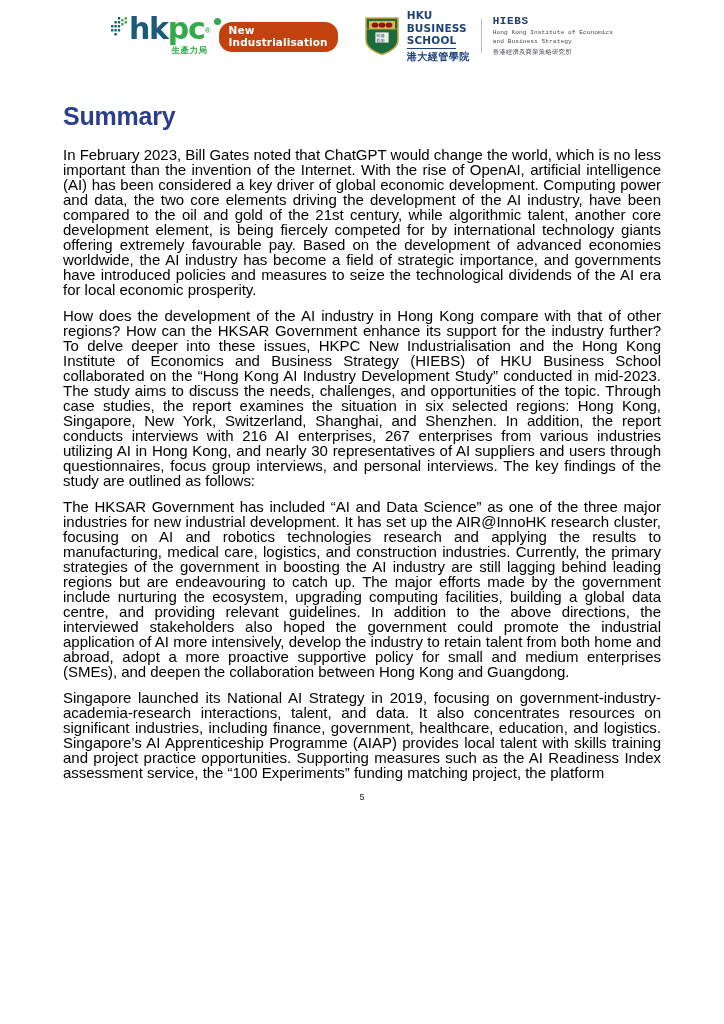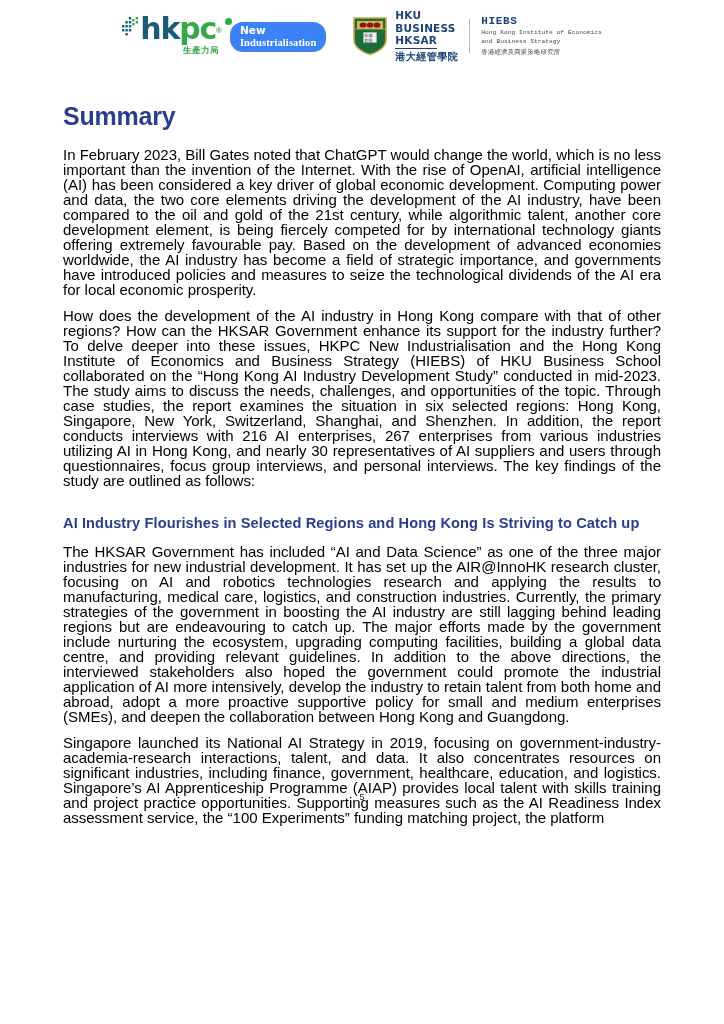--- a/index.html
+++ b/index.html
@@ -85,33 +85,33 @@
     color: #34a94a;
     letter-spacing: 0.5px;
     font-family: Liberation Serif, serif;
     font-weight: bold;
   }
 
   
   .ni-badge {
     margin-left: 8px;
     margin-top: 2px;
-    background: #3b82f6;
+    background: #c2410c;
     border-radius: 13px;
     padding: 3px 10px 4px 10px;
     color: #ffffff;
     font-size: 10.5px;
     font-weight: bold;
     line-height: 1.12;
     letter-spacing: 0.1px;
     font-family: "DejaVu Sans", sans-serif;
     position: relative;
   }
   .ni-badge .ni-line1 { display: block; }
-  .ni-badge .ni-line2 { display: block; font-family: Liberation Serif, serif; }
+  .ni-badge .ni-line2 { display: block; }
   .ni-dot {
     position: absolute;
     left: -5px;
     top: -4px;
     width: 7px;
     height: 7px;
     border-radius: 50%;
     background: #34a94a;
   }
 
@@ -292,21 +292,21 @@
           <g fill="#1c4176" font-family="DejaVu Sans, sans-serif" font-size="4">
             <text x="12.4" y="21">明德</text>
             <text x="12.4" y="26">格物</text>
           </g>
           <path d="M2 13 H34" stroke="#c8a84b" stroke-width="0.9"></path>
         </svg>
       </div>
       <div class="hku-text">
         <div>HKU</div>
         <div>BUSINESS</div>
-        <div class="hku-underline">HKSAR</div>
+        <div class="hku-underline">SCHOOL</div>
         <div class="hku-cn">港大經管學院</div>
       </div>
     </div>
 
     <div class="hku-divider"></div>
 
     <div class="hiebs-block">
       <div class="hiebs-title">HIEBS</div>
       <div class="hiebs-sub">Hong Kong Institute of Economics</div>
       <div class="hiebs-sub">and Business Strategy</div>
@@ -315,21 +315,20 @@
 
   </div>
 
   <div class="content">
 
     <h1 class="page-title">Summary</h1>
 
     <p class="body-par">In February 2023, Bill Gates noted that ChatGPT would change the world, which is no less important than the invention of the Internet. With the rise of OpenAI, artificial intelligence (AI) has been considered a key driver of global economic development. Computing power and data, the two core elements driving the development of the AI industry, have been compared to the oil and gold of the 21st century, while algorithmic talent, another core development element, is being fiercely competed for by international technology giants offering extremely favourable pay. Based on the development of advanced economies worldwide, the AI industry has become a field of strategic importance, and governments have introduced policies and measures to seize the technological dividends of the AI era for local economic prosperity.</p>
     <p class="body-par">How does the development of the AI industry in Hong Kong compare with that of other regions? How can the HKSAR Government enhance its support for the industry further? To delve deeper into these issues, HKPC New Industrialisation and the Hong Kong Institute of Economics and Business Strategy (HIEBS) of HKU Business School collaborated on the “Hong Kong AI Industry Development Study” conducted in mid-2023. The study aims to discuss the needs, challenges, and opportunities of the topic. Through case studies, the report examines the situation in six selected regions: Hong Kong, Singapore, New York, Switzerland, Shanghai, and Shenzhen. In addition, the report conducts interviews with 216 AI enterprises, 267 enterprises from various industries utilizing AI in Hong Kong, and nearly 30 representatives of AI suppliers and users through questionnaires, focus group interviews, and personal interviews. The key findings of the study are outlined as follows:</p>
 
-    <h2 class="section-title">AI Industry Flourishes in Selected Regions and Hong Kong Is Striving to Catch up</h2>
 
     <p class="body-par">The HKSAR Government has included “AI and Data Science” as one of the three major industries for new industrial development. It has set up the AIR@InnoHK research cluster, focusing on AI and robotics technologies research and applying the results to manufacturing, medical care, logistics, and construction industries. Currently, the primary strategies of the government in boosting the AI industry are still lagging behind leading regions but are endeavouring to catch up. The major efforts made by the government include nurturing the ecosystem, upgrading computing facilities, building a global data centre, and providing relevant guidelines. In addition to the above directions, the interviewed stakeholders also hoped the government could promote the industrial application of AI more intensively, develop the industry to retain talent from both home and abroad, adopt a more proactive supportive policy for small and medium enterprises (SMEs), and deepen the collaboration between Hong Kong and Guangdong.</p>
     <p class="body-par">Singapore launched its National AI Strategy in 2019, focusing on government-industry-academia-research interactions, talent, and data. It also concentrates resources on significant industries, including finance, government, healthcare, education, and logistics. Singapore’s AI Apprenticeship Programme (AIAP) provides local talent with skills training and project practice opportunities. Supporting measures such as the AI Readiness Index assessment service, the “100 Experiments” funding matching project, the platform</p>
 
   </div>
 
   <div class="footer">
     <span>5</span>
   </div>
 

